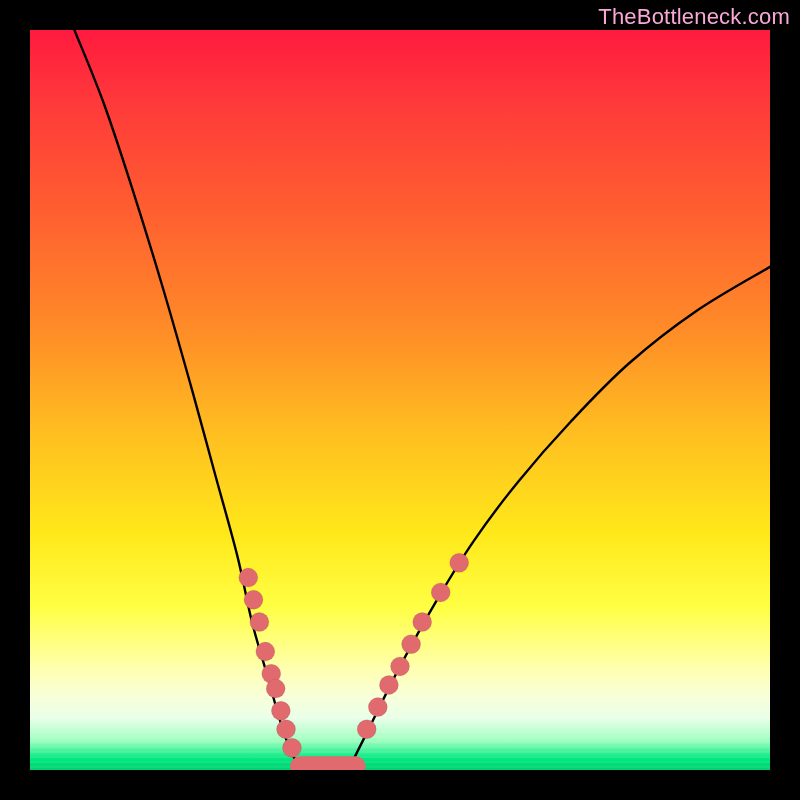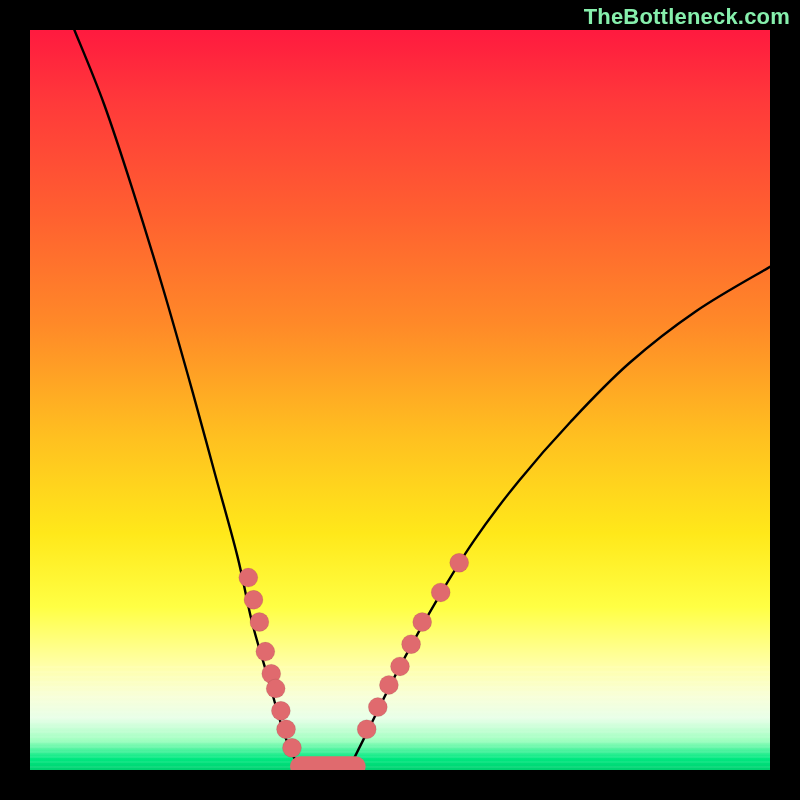--- a/index.html
+++ b/index.html
@@ -61,23 +61,23 @@
       rgba(255,255,255,0.07) 2px,
       rgba(0,0,0,0) 2px,
       rgba(0,0,0,0) 5px
     );
     pointer-events: none;
   }
   .watermark {
     position: absolute;
     top: 4px;
     right: 10px;
-    color: #86efac;
+    color: #f9a8d4;
     font-size: 22px;
-    font-weight: 700;
+    font-weight: 400;
     letter-spacing: 0.2px;
     user-select: none;
   }
   svg.overlay {
     position: absolute;
     top: 0;
     left: 0;
     width: 100%;
     height: 100%;
     overflow: visible;

